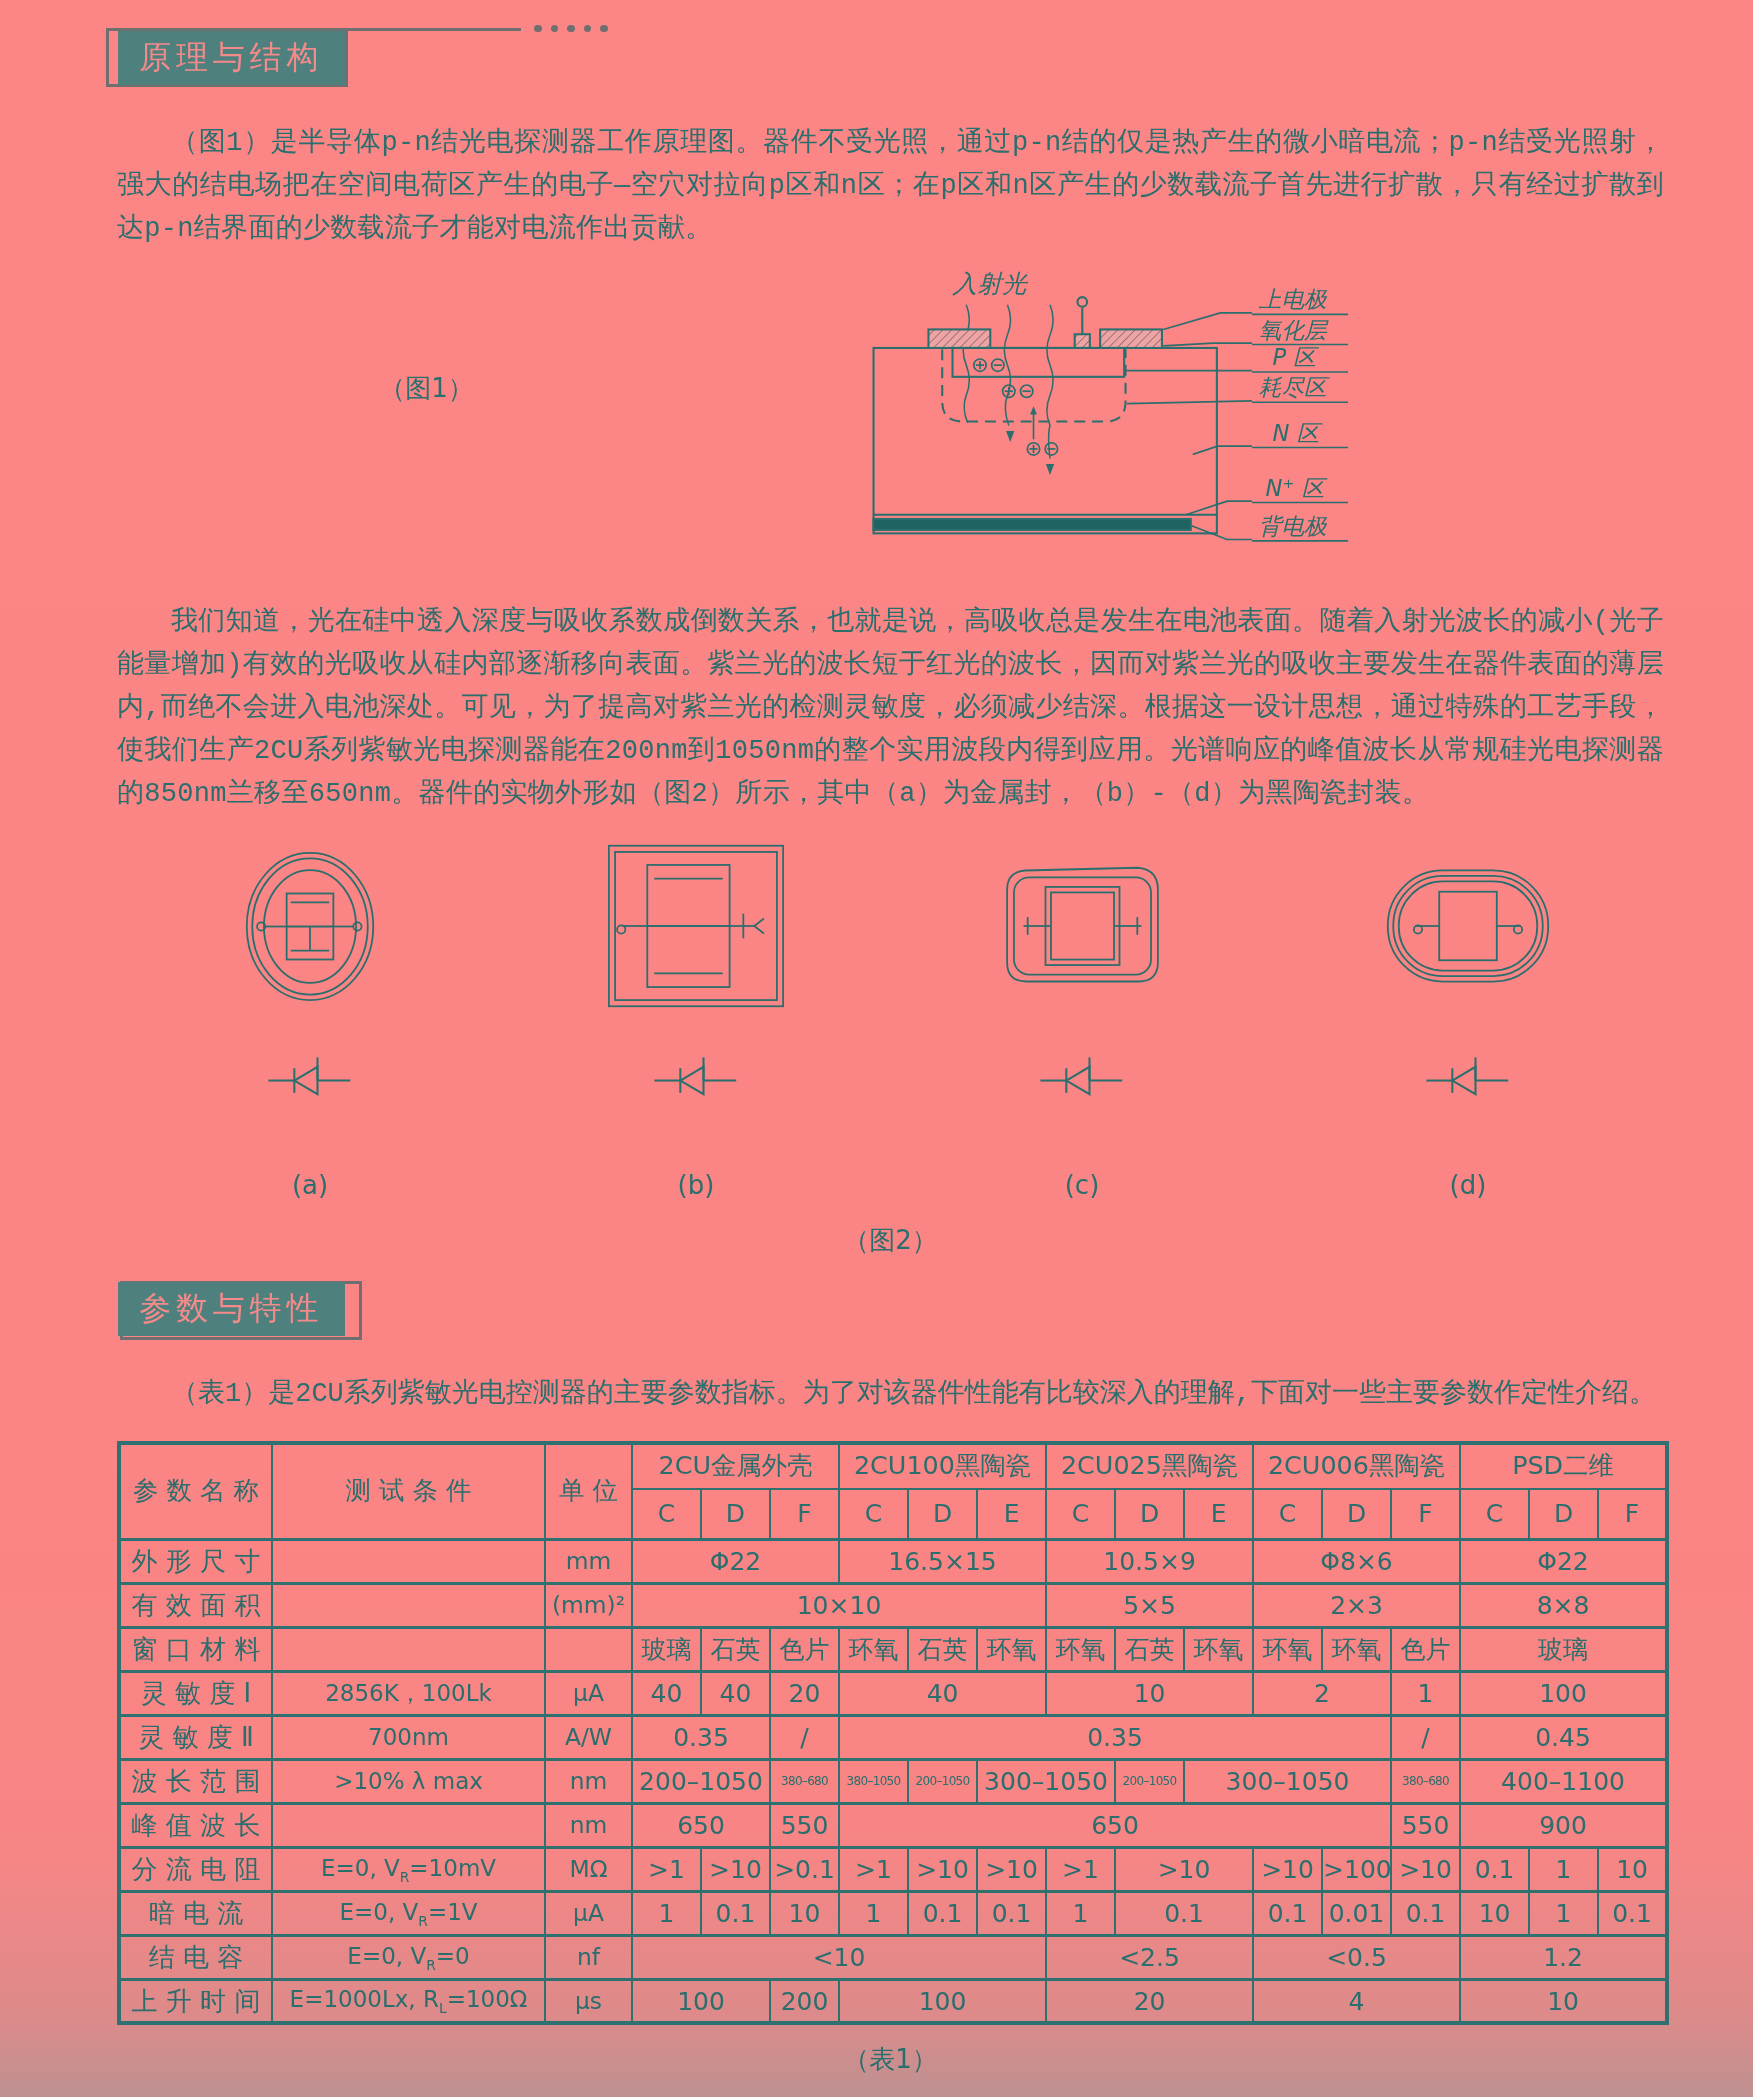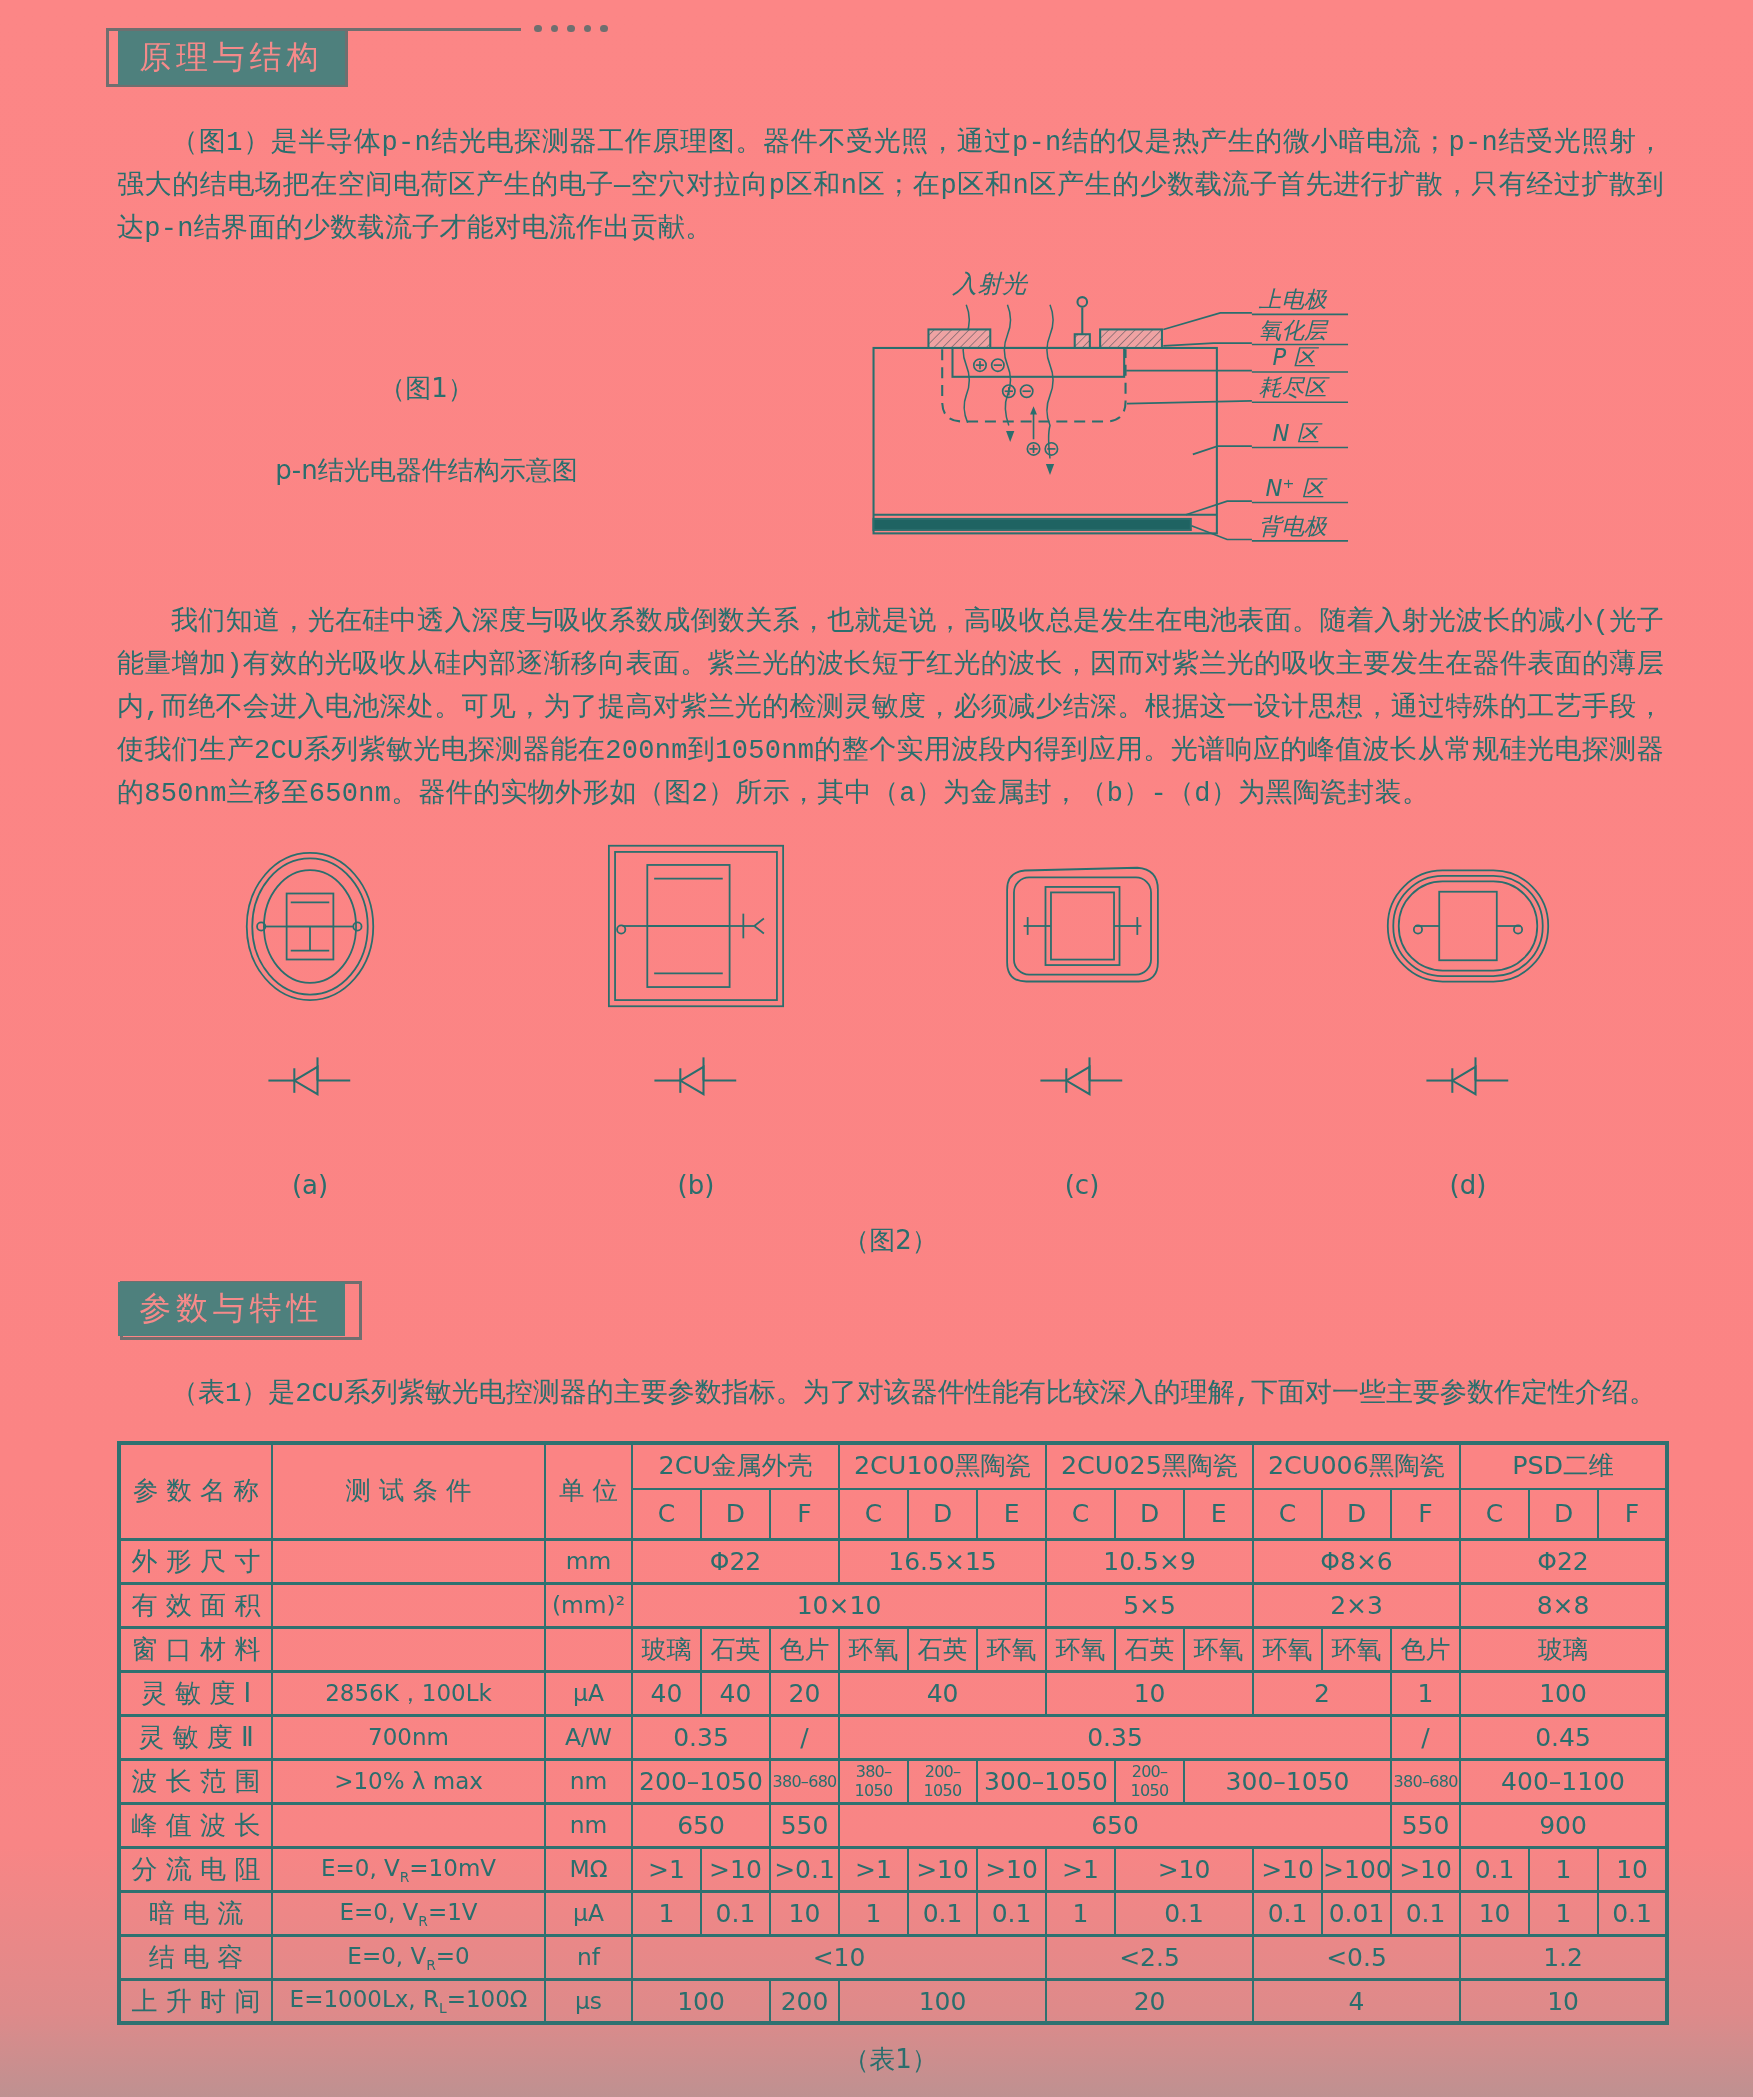--- a/index.html
+++ b/index.html
@@ -52,21 +52,21 @@
   th,td{border:2.1px solid #2F7170;text-align:center;vertical-align:middle;
         font-weight:normal;padding:0;overflow:hidden;}
   tbody td,tbody th{border-top-width:3.4px;}
   thead tr.r1 th{height:43px;font-size:25.4px;}
   thead tr.r2 th{height:48px;}
   tbody tr{height:44px;}
   .c-name{font-size:26px;}
   .c-cond{font-size:23px;}
   .c-cond sub{font-size:0.6em;}
   .c-unit{font-size:23.4px;}
-  td.small{font-size:16px;letter-spacing:-0.7px;}
+  td.small{font-size:12px;letter-spacing:-0.7px;}
   .tbl-caption{text-align:center;font-size:26px;margin-top:16.5px;}
 </style>
 </head>
 <body>
 
 <div class="page">
   <div class="content">
 
     <div class="sec-header">
       <div class="sec-frame"></div>
@@ -81,21 +81,20 @@
       <div class="sec-box">
         <span>原理与结构</span>
       </div>
     </div>
 
     <p class="para">（图1）是半导体p-n结光电探测器工作原理图。器件不受光照，通过p-n结的仅是热产生的微小暗电流；p-n结受光照射，强大的结电场把在空间电荷区产生的电子—空穴对拉向p区和n区；在p区和n区产生的少数载流子首先进行扩散，只有经过扩散到达p-n结界面的少数载流子才能对电流作出贡献。</p>
 
     <div class="fig1">
       <div class="fig1-caption">
         <div class="l1">（图1）</div>
-        <div class="l2">p-n结光电器件结构示意图</div>
       </div>
       <div class="fig1-art">
         <svg width="488" height="309" viewBox="0 0 710 450">
           <defs>
             <pattern id="hatch" width="9" height="9" patternUnits="userSpaceOnUse" patternTransform="rotate(45)">
               <rect width="9" height="9" fill="#EFA3A3"></rect>
               <line x1="0" y1="0" x2="0" y2="9" stroke="#8C6F74" stroke-width="2.5"></line>
             </pattern>
           </defs>
 

